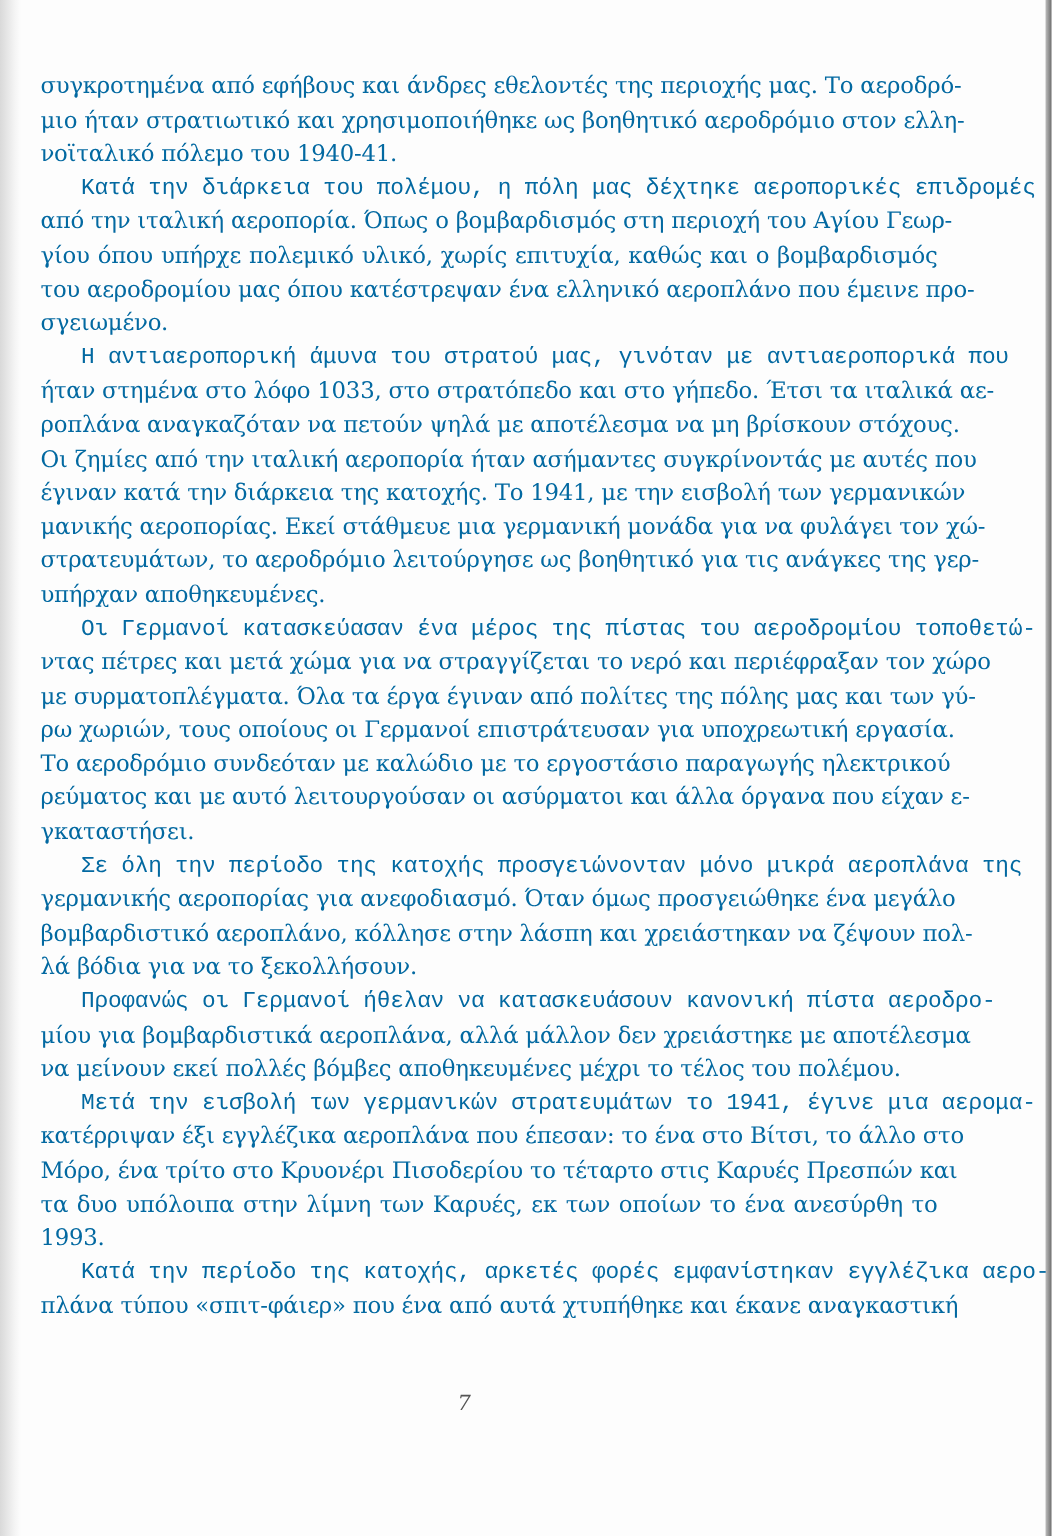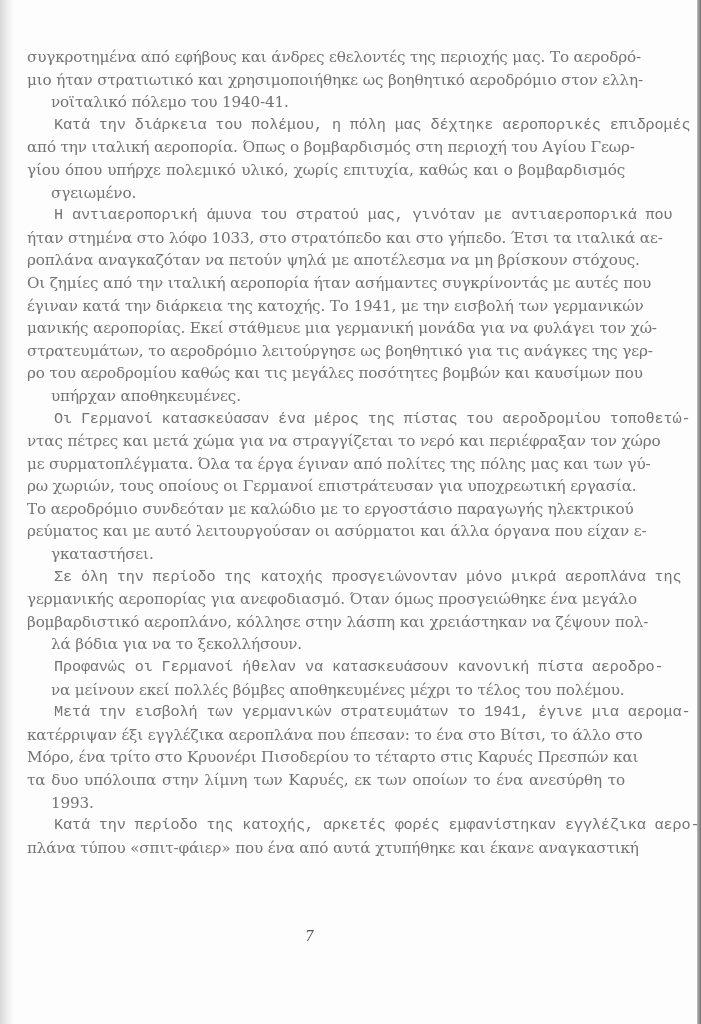--- a/index.html
+++ b/index.html
@@ -10,65 +10,66 @@
   .left-shadow {
     position:absolute; left:0; top:0; width:14px; height:1024px;
     background: linear-gradient(to right, #d9d9d9, #f4f4f4 70%, #fdfdfd);
   }
   .right-edge {
     position:absolute; left:697px; top:0; width:4px; height:1024px;
     background: linear-gradient(to right, #bdbdbd, #6e6e6e);
   }
   .text-block {
     position:absolute; left:27px; top:46px; width:598px;
-    font-size:15.2px; line-height:22.6px; color:#737373;
+    font-size:15.2px; line-height:22.6px; color:#0369a1;
     letter-spacing:-0.15px;
   }
   .line { display:block; white-space:nowrap; text-align:justify; text-align-last:justify; height:22.6px; }
-  .line.last { text-align-last:left;margin-left:24px; }
+  .line.last { text-align-last:left; }
   .line.indent { padding-left:27px;font-family:Liberation Mono, monospace; }
   .page-number {
     position:absolute; left:305px; top:928px; font-size:14px; font-style:italic; color:#555;
   }
 </style>
 </head>
 <body>
 
 <div class="left-shadow"></div>
 <div class="right-edge"></div>
 
 <div class="text-block" id="text-block">
     <span class="line">συγκροτημένα από εφήβους και άνδρες εθελοντές της περιοχής μας. Το αεροδρό-</span>
     <span class="line">μιο ήταν στρατιωτικό και χρησιμοποιήθηκε ως βοηθητικό αεροδρόμιο στον ελλη-</span>
     <span class="line last">νοϊταλικό πόλεμο του 1940-41.</span>
     <span class="line indent">Κατά την διάρκεια του πολέμου, η πόλη μας δέχτηκε αεροπορικές επιδρομές</span>
     <span class="line">από την ιταλική αεροπορία. Όπως ο βομβαρδισμός στη περιοχή του Αγίου Γεωρ-</span>
     <span class="line">γίου όπου υπήρχε πολεμικό υλικό, χωρίς επιτυχία, καθώς και ο βομβαρδισμός</span>
+    <span class="line">του αεροδρομίου μας όπου κατέστρεψαν ένα ελληνικό αεροπλάνο που έμεινε προ-</span>
     <span class="line last">σγειωμένο.</span>
     <span class="line indent">Η αντιαεροπορική άμυνα του στρατού μας, γινόταν με αντιαεροπορικά που</span>
     <span class="line">ήταν στημένα στο λόφο 1033, στο στρατόπεδο και στο γήπεδο. Έτσι τα ιταλικά αε-</span>
     <span class="line">ροπλάνα αναγκαζόταν να πετούν ψηλά με αποτέλεσμα να μη βρίσκουν στόχους.</span>
     <span class="line">Οι ζημίες από την ιταλική αεροπορία ήταν ασήμαντες συγκρίνοντάς με αυτές που</span>
     <span class="line">έγιναν κατά την διάρκεια της κατοχής. Το 1941, με την εισβολή των γερμανικών</span>
     <span class="line">μανικής αεροπορίας. Εκεί στάθμευε μια γερμανική μονάδα για να φυλάγει τον χώ-</span>
     <span class="line">στρατευμάτων, το αεροδρόμιο λειτούργησε ως βοηθητικό για τις ανάγκες της γερ-</span>
-    <span class="line">ρο του αεροδρομίου καθώς και τις μεγάλες ποσότητες βομβών και καυσίμων που</span>
     <span class="line last">υπήρχαν αποθηκευμένες.</span>
     <span class="line indent">Οι Γερμανοί κατασκεύασαν ένα μέρος της πίστας του αεροδρομίου τοποθετώ-</span>
     <span class="line">ντας πέτρες και μετά χώμα για να στραγγίζεται το νερό και περιέφραξαν τον χώρο</span>
     <span class="line">με συρματοπλέγματα. Όλα τα έργα έγιναν από πολίτες της πόλης μας και των γύ-</span>
     <span class="line">ρω χωριών, τους οποίους οι Γερμανοί επιστράτευσαν για υποχρεωτική εργασία.</span>
     <span class="line">Το αεροδρόμιο συνδεόταν με καλώδιο με το εργοστάσιο παραγωγής ηλεκτρικού</span>
     <span class="line">ρεύματος και με αυτό λειτουργούσαν οι ασύρματοι και άλλα όργανα που είχαν ε-</span>
     <span class="line last">γκαταστήσει.</span>
     <span class="line indent">Σε όλη την περίοδο της κατοχής προσγειώνονταν μόνο μικρά αεροπλάνα της</span>
     <span class="line">γερμανικής αεροπορίας για ανεφοδιασμό. Όταν όμως προσγειώθηκε ένα μεγάλο</span>
     <span class="line">βομβαρδιστικό αεροπλάνο, κόλλησε στην λάσπη και χρειάστηκαν να ζέψουν πολ-</span>
     <span class="line last">λά βόδια για να το ξεκολλήσουν.</span>
     <span class="line indent">Προφανώς οι Γερμανοί ήθελαν να κατασκευάσουν κανονική πίστα αεροδρο-</span>
+    <span class="line">μίου για βομβαρδιστικά αεροπλάνα, αλλά μάλλον δεν χρειάστηκε με αποτέλεσμα</span>
     <span class="line last">να μείνουν εκεί πολλές βόμβες αποθηκευμένες μέχρι το τέλος του πολέμου.</span>
     <span class="line indent">Μετά την εισβολή των γερμανικών στρατευμάτων το 1941, έγινε μια αερομα-</span>
     <span class="line">κατέρριψαν έξι εγγλέζικα αεροπλάνα που έπεσαν: το ένα στο Βίτσι, το άλλο στο</span>
     <span class="line">Μόρο, ένα τρίτο στο Κρυονέρι Πισοδερίου το τέταρτο στις Καρυές Πρεσπών και</span>
     <span class="line">τα δυο υπόλοιπα στην λίμνη των Καρυές, εκ των οποίων το ένα ανεσύρθη το</span>
     <span class="line last">1993.</span>
     <span class="line indent">Κατά την περίοδο της κατοχής, αρκετές φορές εμφανίστηκαν εγγλέζικα αερο-</span>
     <span class="line">πλάνα τύπου «σπιτ-φάιερ» που ένα από αυτά χτυπήθηκε και έκανε αναγκαστική</span>
   </div>
 

